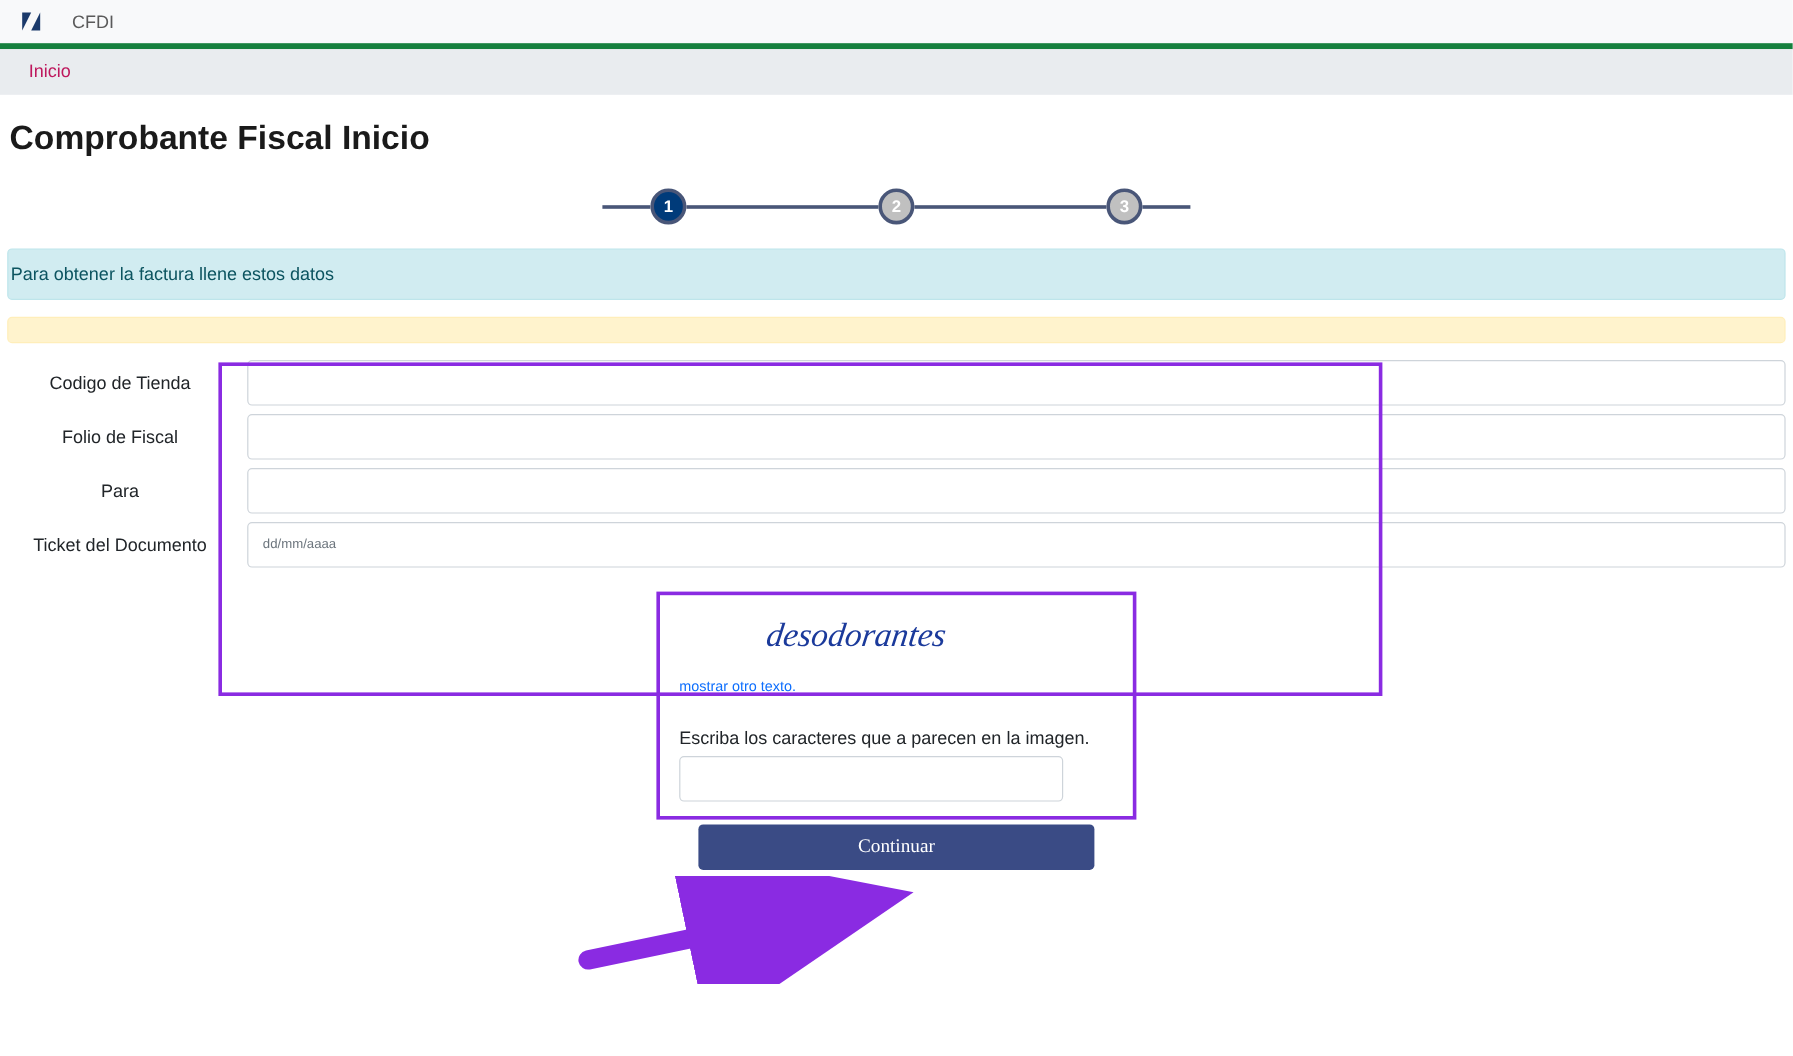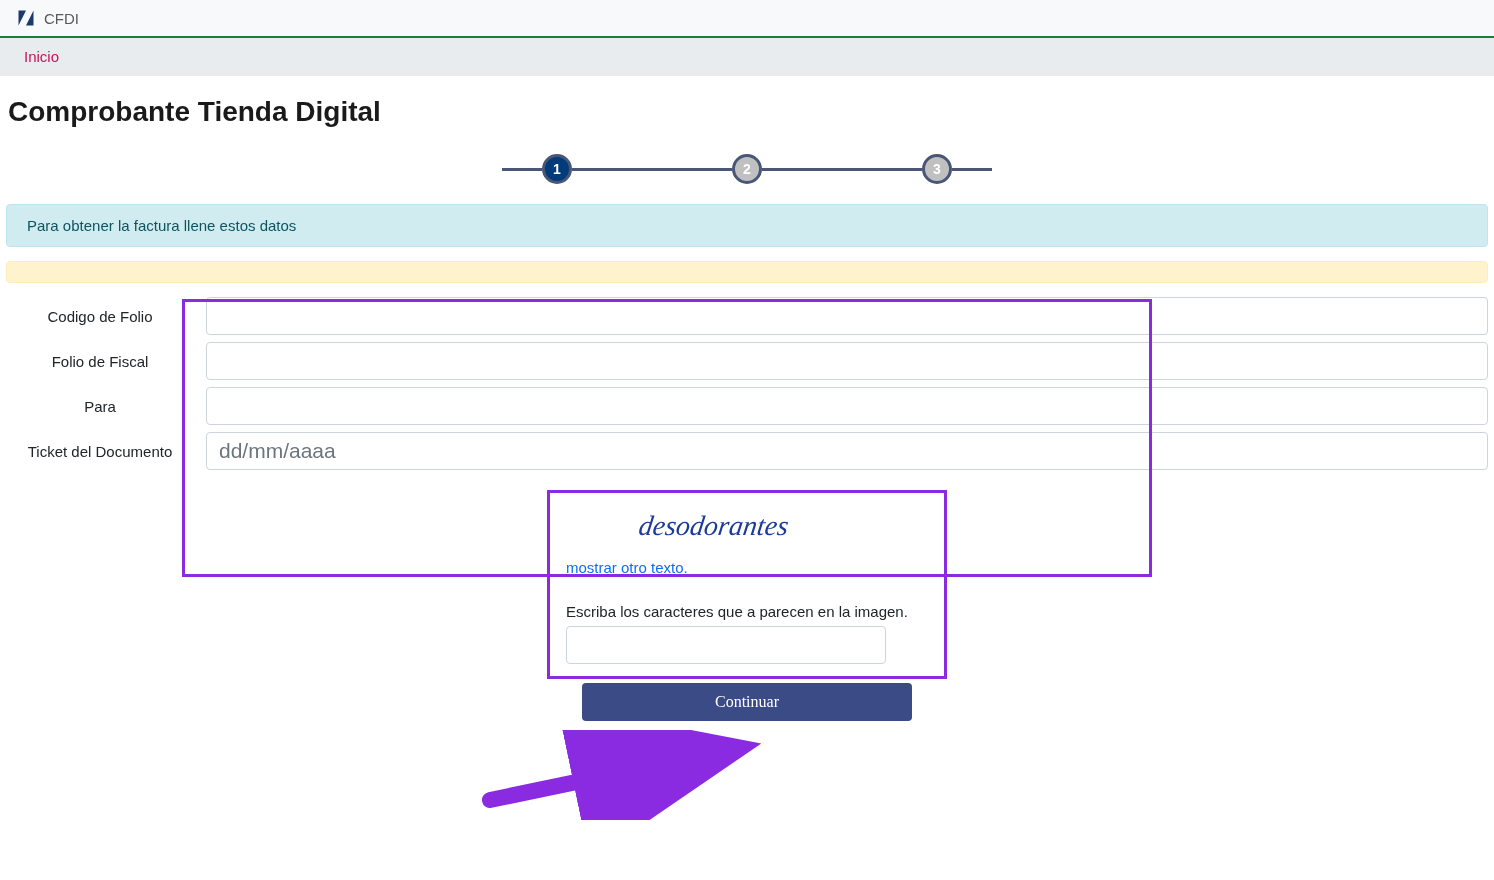--- a/index.html
+++ b/index.html
@@ -6,22 +6,22 @@
     body {
       font-family: 'Segoe UI', Tahoma, Geneva, Verdana, sans-serif;
       background: #fff;
       width: 1494px;
     }
     .topbar {
       background: #f8f9fa;
       padding: 8px 16px;
       display: flex;
       align-items: center;
-      gap: 8px;
-      border-bottom: 2px solid #15803d;
+      gap: 24px;
+      border-bottom: 5px solid #15803d;
     }
     .logo {
       width: 20px;
       height: 20px;
     }
     .brand {
       color: #5a5a5a;
       font-size: 15px;
     }
     .navbar {
@@ -67,21 +67,21 @@
     }
     .step-circle.active {
       background: #003b7a;
       color: #fff;
     }
     .alert-info {
       background: #d1ecf1;
       color: #0c5460;
       border: 1px solid #bee5eb;
       border-radius: 4px;
-      padding: 12px 20px;
+      padding: 12px 2px;
       margin: 0 6px 14px;
       font-size: 15px;
     }
     .alert-warning {
       background: #fff3cd;
       border: 1px solid #ffeeba;
       border-radius: 4px;
       height: 22px;
       margin: 0 6px 14px;
     }
@@ -110,39 +110,39 @@
       font-size: 15px;
       color: #212529;
       padding-right: 12px;
     }
     .form-input {
       flex: 1;
       height: 38px;
       border: 1px solid #ced4da;
       border-radius: 4px;
       padding: 6px 12px;
-      font-size: 21px;
+      font-size: 11px;
       color: #495057;
     }
     .form-input::placeholder { color: #6c757d; }
     .captcha-box {
       width: 400px;
       margin: 20px auto 0;
       border: 3px solid #8a2be2;
       padding: 12px 16px;
       position: relative;
     }
     .captcha-img {
       text-align: center;
       margin-bottom: 10px;
     }
     .captcha-link {
       color: #0d6efd;
       text-decoration: none;
-      font-size: 15px;
+      font-size: 12px;
     }
     .captcha-label {
       color: #212529;
       font-size: 15px;
       margin-top: 26px;
       margin-bottom: 6px;
     }
     .captcha-input {
       width: 320px;
       height: 38px;
@@ -178,40 +178,40 @@
     <path d="M3 3 L12 3 L3 21 Z" fill="#1b3a6b"></path>
     <path d="M21 21 L12 21 L21 3 Z" fill="#1b3a6b"></path>
   </svg>
   <span class="brand">CFDI</span>
 </div>
 
 <div class="navbar">
   <a href="#" class="nav-link">Inicio</a>
 </div>
 
-<h1 class="page-title">Comprobante Tienda Digital</h1>
+<h1 class="page-title">Comprobante Fiscal Inicio</h1>
 
 <div class="stepper">
   <div class="step-line short"></div>
   <div class="step-circle active">1</div>
   <div class="step-line"></div>
   <div class="step-circle">2</div>
   <div class="step-line"></div>
   <div class="step-circle">3</div>
   <div class="step-line short"></div>
 </div>
 
 <div class="alert-info">Para obtener la factura llene estos datos</div>
 <div class="alert-warning"></div>
 
 <div class="form-section">
   <div class="form-highlight"></div>
 
   <div class="form-row">
-    <label class="form-label">Codigo de Folio</label>
+    <label class="form-label">Codigo de Tienda</label>
     <input class="form-input" type="text" value="" style="">
   </div>
 
   <div class="form-row">
     <label class="form-label">Folio de Fiscal</label>
     <input class="form-input" type="text" value="" style="">
   </div>
 
   <div class="form-row">
     <label class="form-label">Para</label>

